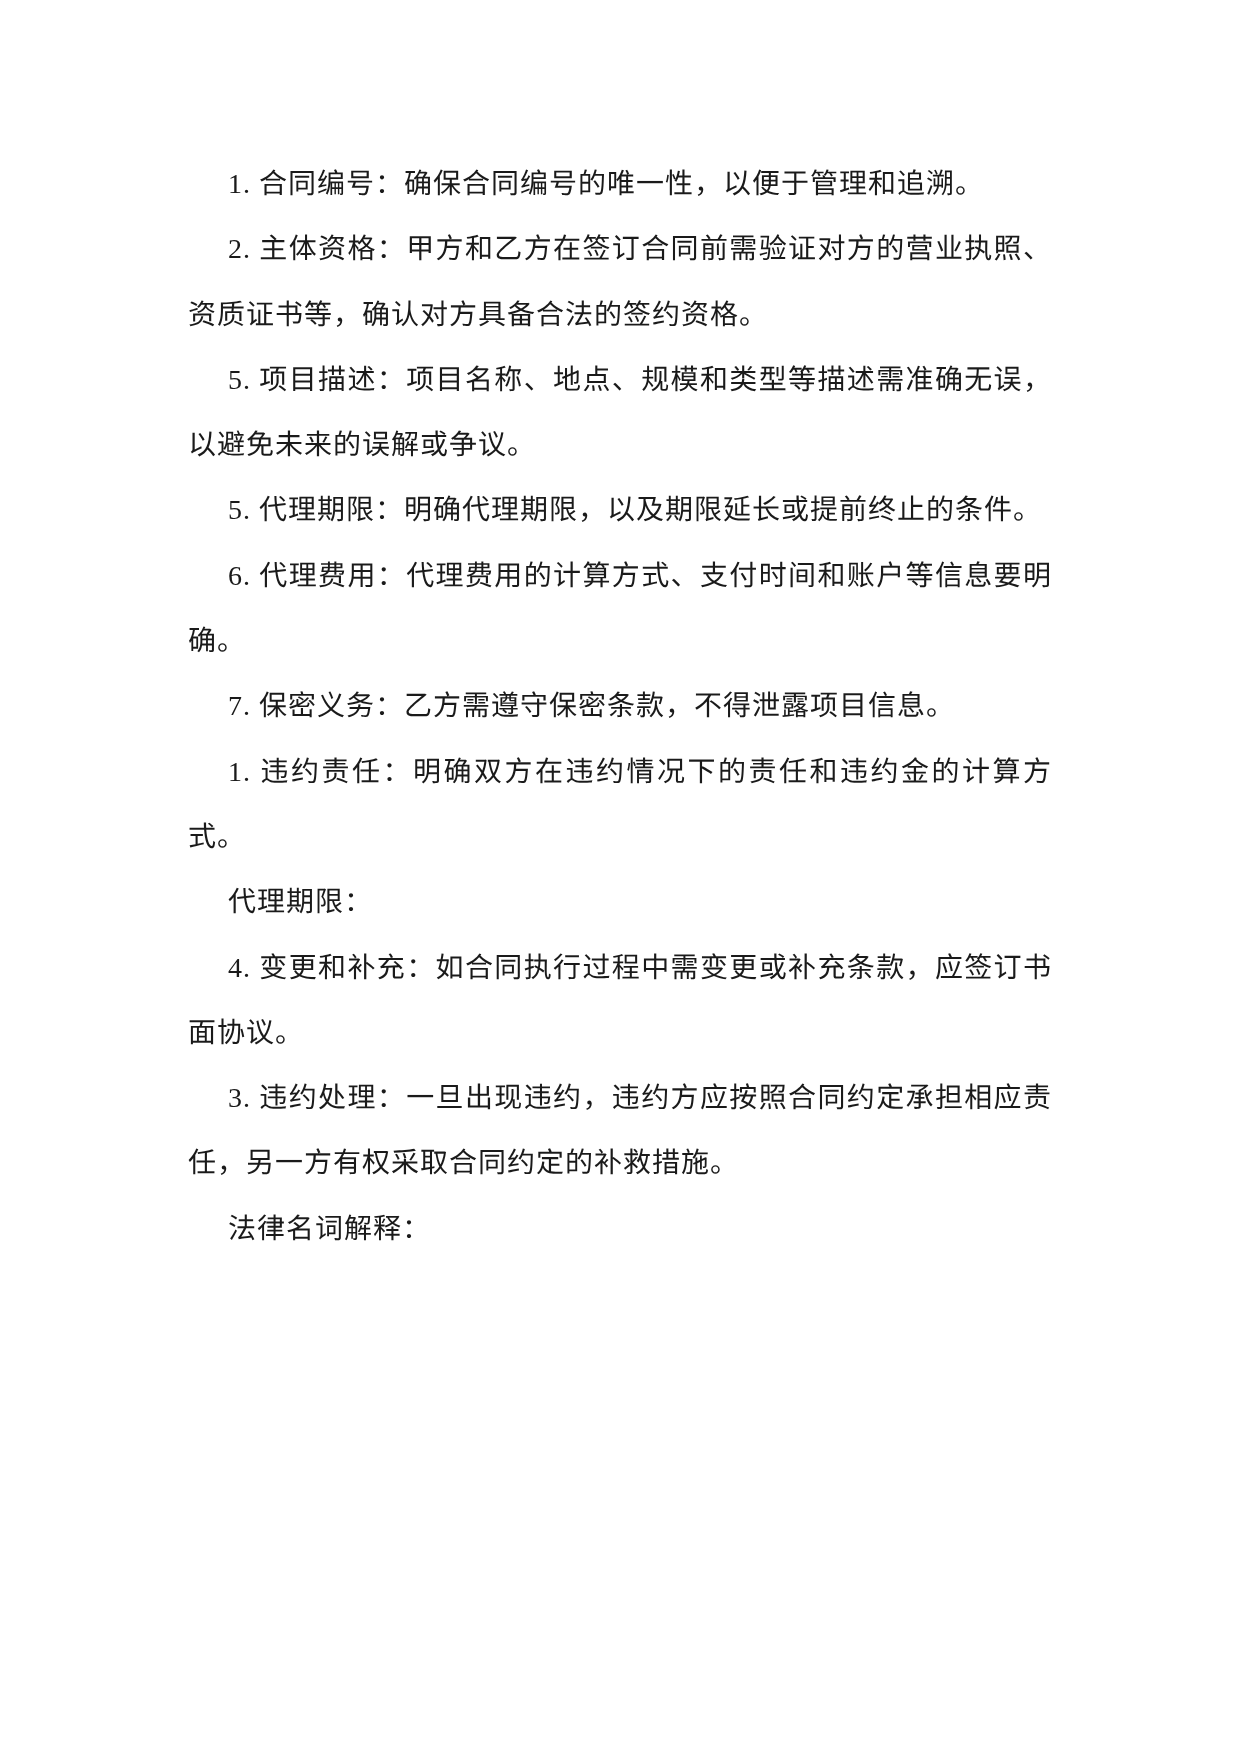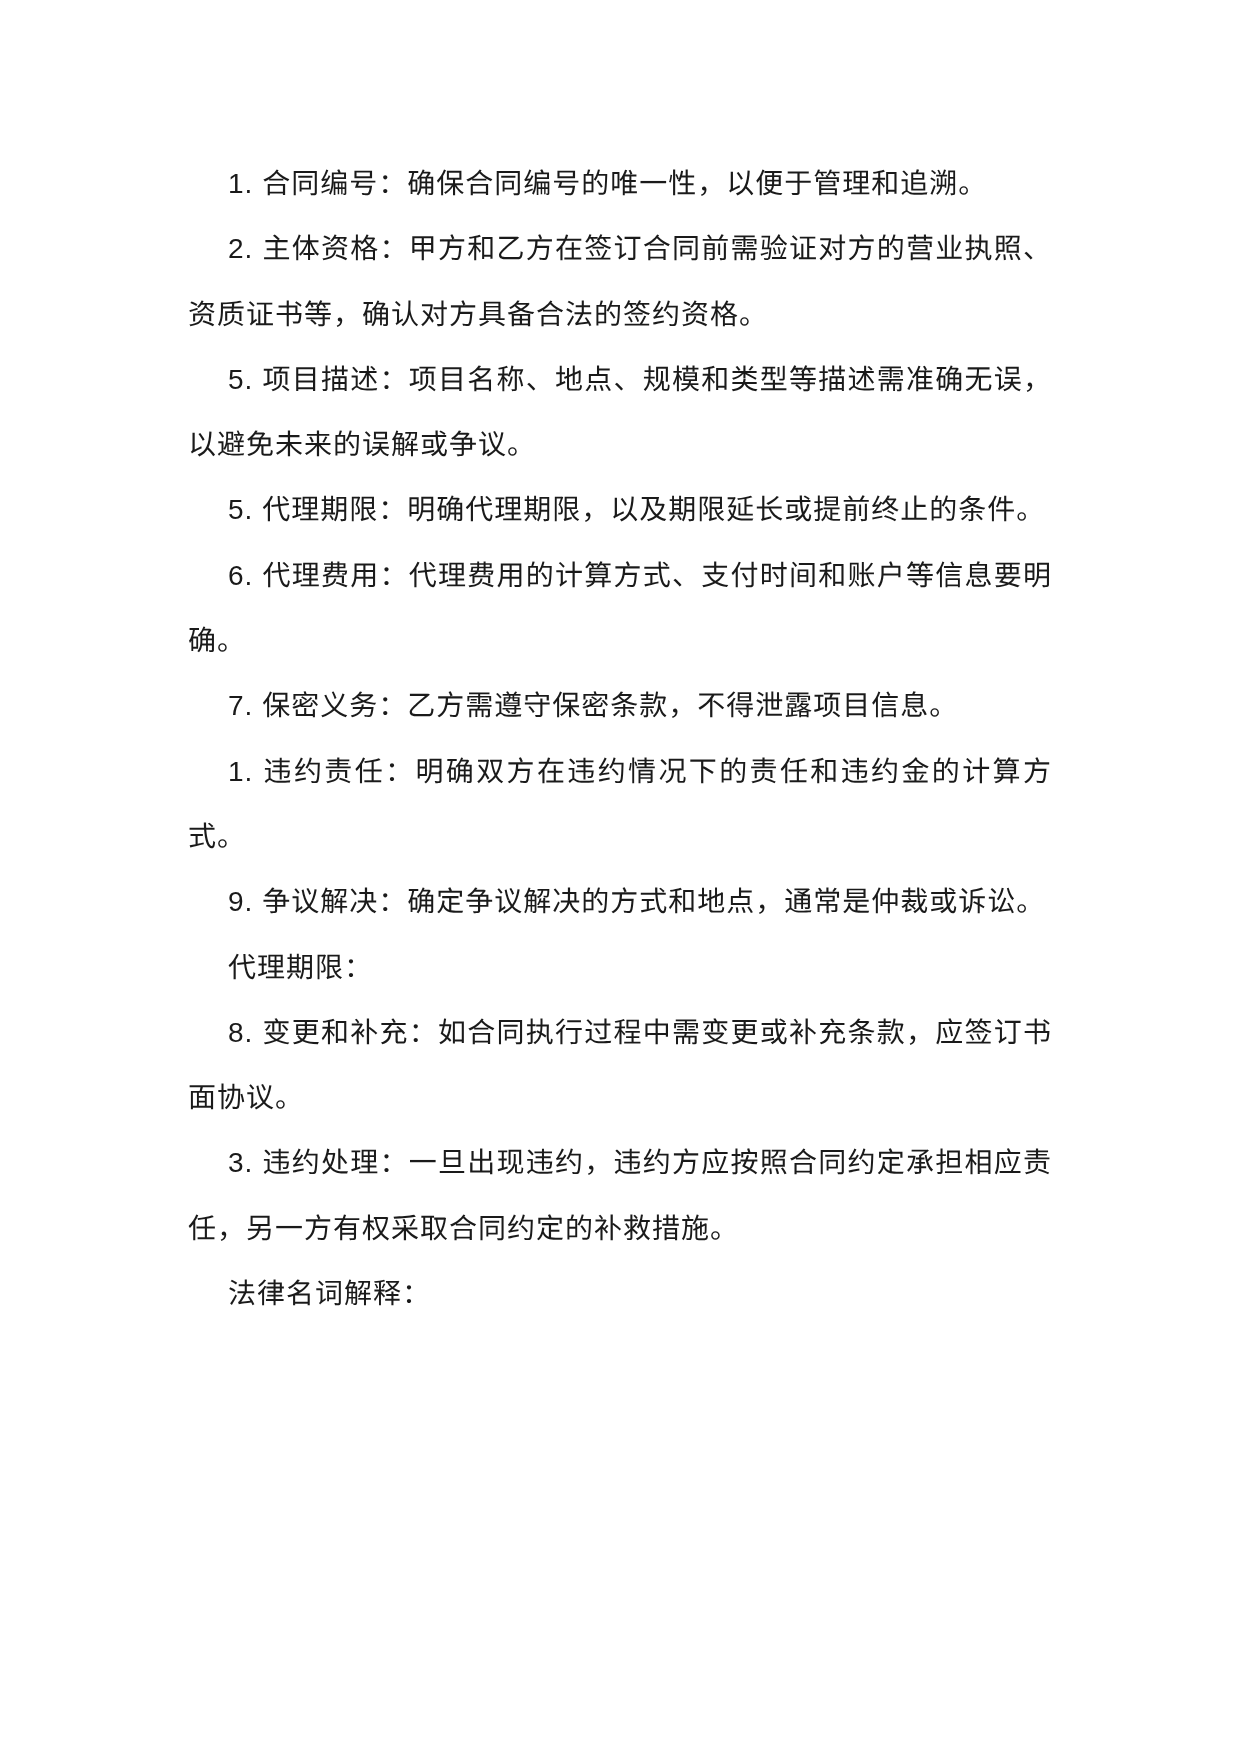--- a/index.html
+++ b/index.html
@@ -16,21 +16,21 @@
     background: #ffffff;
     box-sizing: border-box;
     overflow: hidden;
   }
   .doc-body {
     position: absolute;
     top: 151px;
     left: 188px;
     width: 864px;
     color: #1a1a1a;
-    font-family: Liberation Sans, sans-serif;
+    font-family: Liberation Serif, serif;
     font-size: 28px;
     line-height: 65.3px;
     letter-spacing: 1px;
   }
   .para {
     margin: 0;
     padding: 0;
     text-indent: 40px;
     text-align: justify;
     word-break: break-all;
@@ -42,19 +42,18 @@
 
 <div class="page">
   <div class="doc-body" id="doc-body" style="color: rgb(26, 26, 26);">
       <p class="para">1. 合同编号：确保合同编号的唯一性，以便于管理和追溯。</p>
       <p class="para">2. 主体资格：甲方和乙方在签订合同前需验证对方的营业执照、资质证书等，确认对方具备合法的签约资格。</p>
       <p class="para">5. 项目描述：项目名称、地点、规模和类型等描述需准确无误，以避免未来的误解或争议。</p>
       <p class="para">5. 代理期限：明确代理期限，以及期限延长或提前终止的条件。</p>
       <p class="para">6. 代理费用：代理费用的计算方式、支付时间和账户等信息要明确。</p>
       <p class="para">7. 保密义务：乙方需遵守保密条款，不得泄露项目信息。</p>
       <p class="para">1. 违约责任：明确双方在违约情况下的责任和违约金的计算方式。</p>
-      <p class="para">9. 争议解决：确定争议解决的方式和地点，通常是仲裁或诉讼。</p>
       <p class="para">代理期限：</p>
-      <p class="para">8. 变更和补充：如合同执行过程中需变更或补充条款，应签订书面协议。</p>
+      <p class="para">4. 变更和补充：如合同执行过程中需变更或补充条款，应签订书面协议。</p>
       <p class="para">3. 违约处理：一旦出现违约，违约方应按照合同约定承担相应责任，另一方有权采取合同约定的补救措施。</p>
       <p class="para">法律名词解释：</p>
     </div>
 </div>
 
 </body></html>

